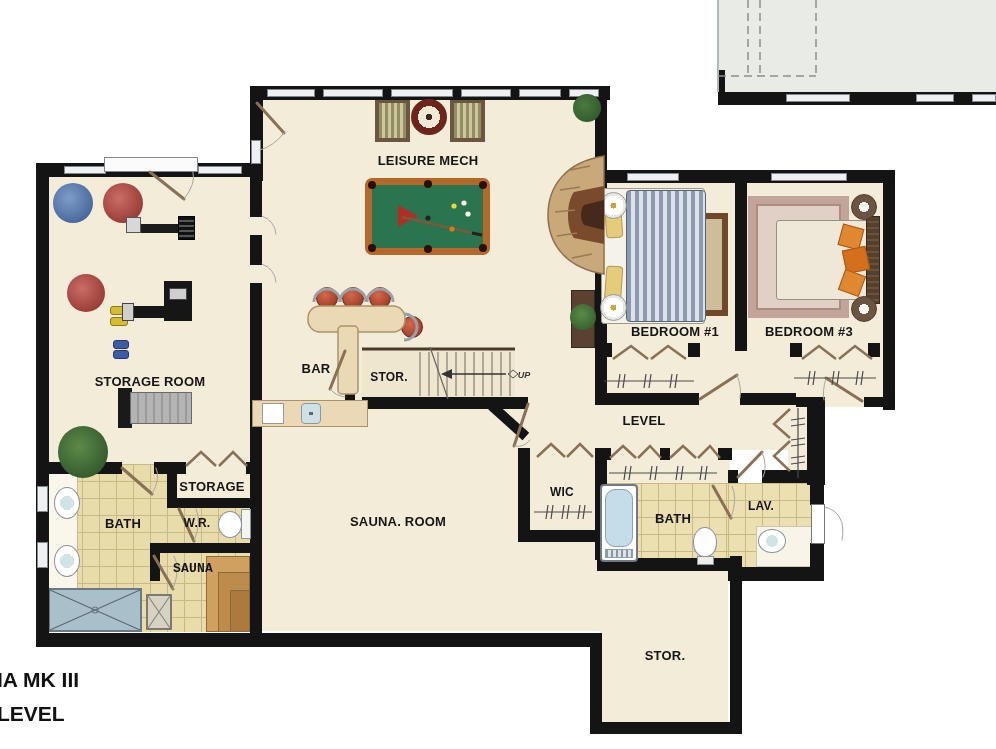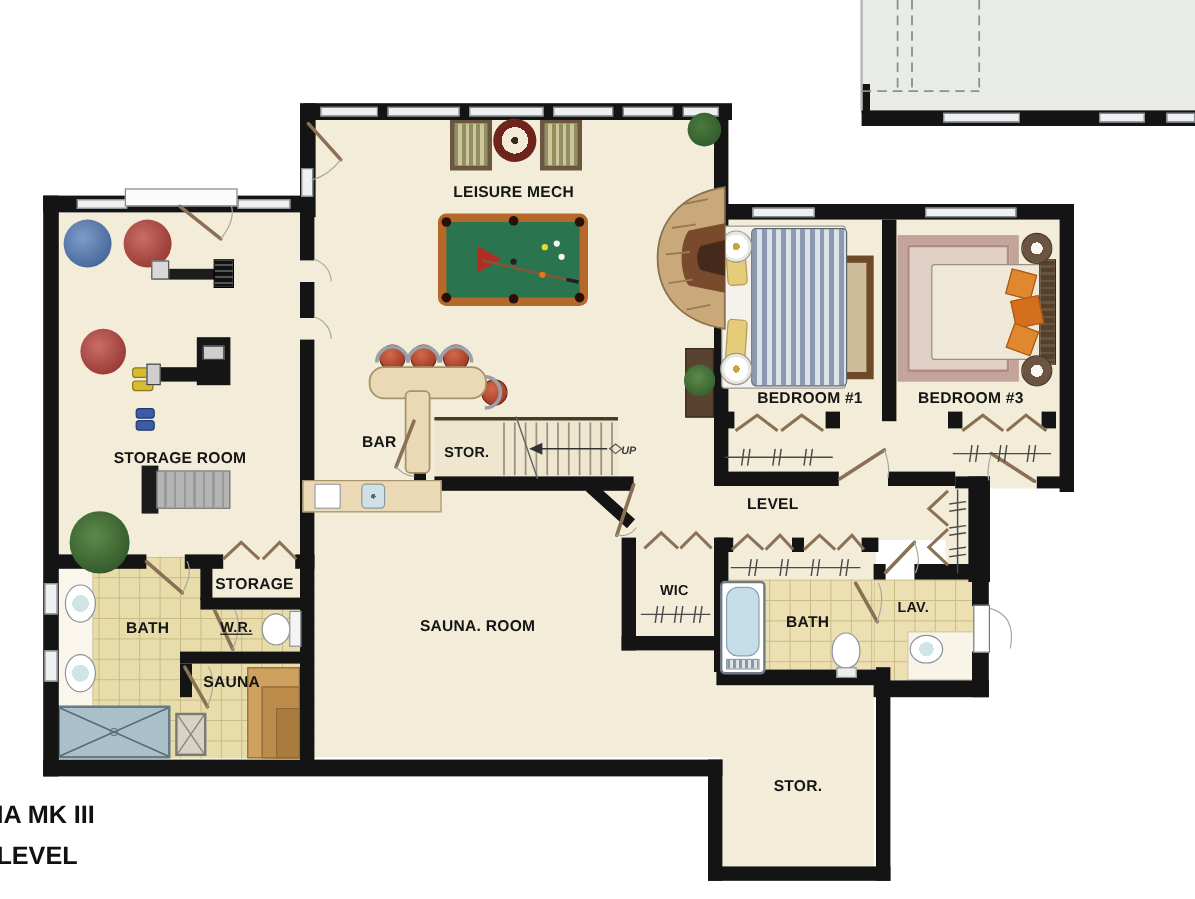--- a/index.html
+++ b/index.html
@@ -312,22 +312,22 @@
 
   <div class="label" style="left:428px;top:160px;">LEISURE MECH</div>
   <div class="label" style="left:150px;top:381px;">STORAGE ROOM</div>
   <div class="label" style="left:316px;top:368px;">BAR</div>
   <div class="label sm" style="left:389px;top:377px;">STOR.</div>
   <div class="label" style="left:675px;top:331px;">BEDROOM #1</div>
   <div class="label" style="left:809px;top:331px;">BEDROOM #3</div>
   <div class="label" style="left:644px;top:420px;">LEVEL</div>
   <div class="label" style="left:212px;top:486px;">STORAGE</div>
   <div class="label" style="left:123px;top:523px;">BATH</div>
-  <div class="label sm" style="left:197px;top:523px;text-decoration:underline;">W.R.</div>
-  <div class="label" style="left:193px;top:568px;">SAUNA</div>
+  <div class="label sm" style="left:197px;top:523px;">W.R.</div>
+  <div class="label" style="left:193px;top:568px;font-family:Liberation Mono, monospace;">SAUNA</div>
   <div class="label sm" style="left:562px;top:492px;">WIC</div>
   <div class="label" style="left:673px;top:518px;">BATH</div>
   <div class="label sm" style="left:761px;top:506px;">LAV.</div>
   <div class="label" style="left:398px;top:521px;">SAUNA. ROOM</div>
   <div class="label" style="left:665px;top:655px;">STOR.</div>
   <div class="label up" style="left:524px;top:375px;font-style:italic;">UP</div>
 
   <div class="title">
     <div>IA MK III</div>
     <div>LEVEL</div>

